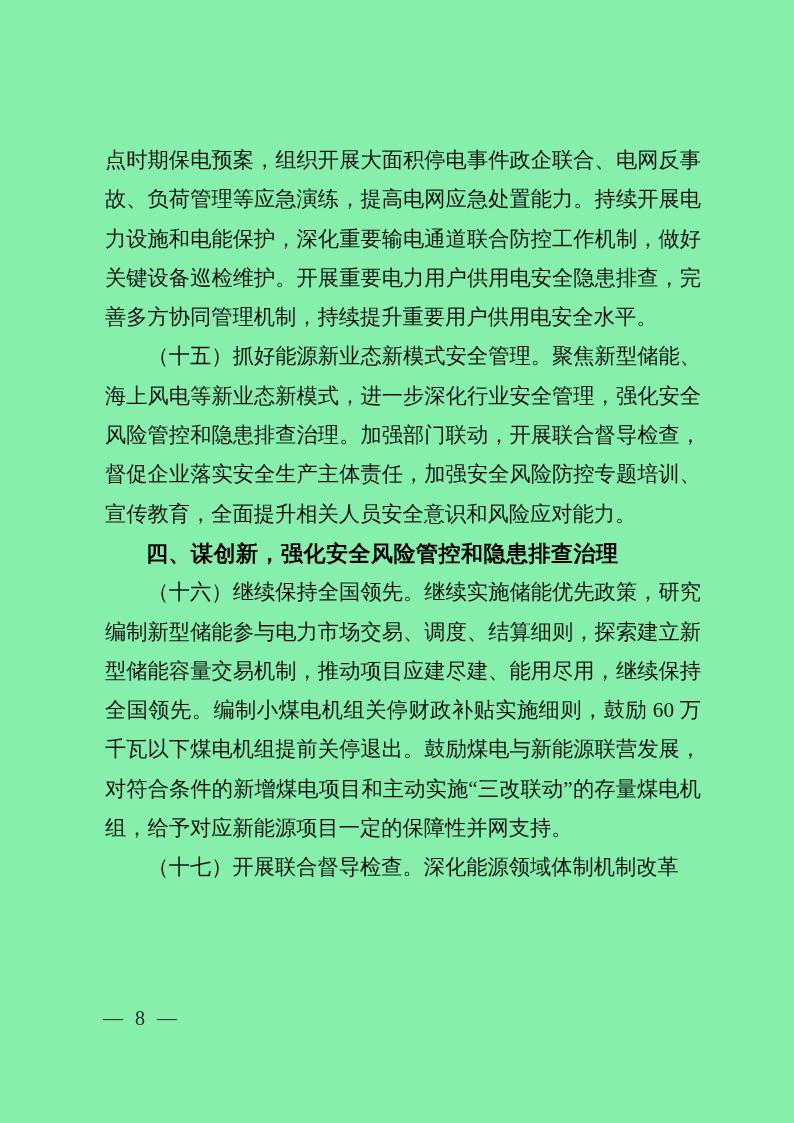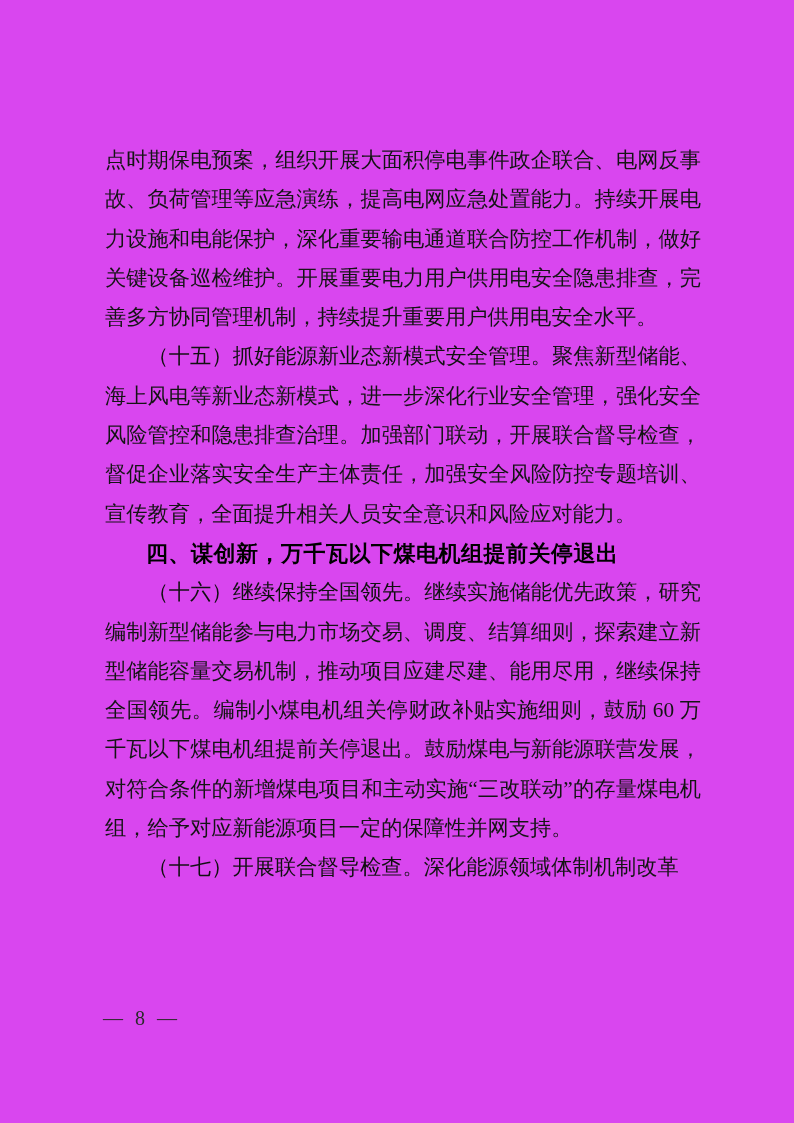--- a/index.html
+++ b/index.html
@@ -5,21 +5,21 @@
 <style>
   html, body {
     margin: 0;
     padding: 0;
     background: #ffffff;
   }
   .page {
     position: relative;
     width: 794px;
     height: 1123px;
-    background: #d946ef;
+    background: #86efac;
     overflow: hidden;
     font-family: "Liberation Serif", "DejaVu Serif", serif;
     color: #141414;
   }
   .text-block {
     position: absolute;
     left: 105px;
     top: 141px;
     width: 596px;
   }
@@ -63,21 +63,21 @@
 </style>
 </head>
 <body>
 
 <div class="page">
   <main class="text-block">
     <p class="para continuation">点时期保电预案，组织开展大面积停电事件政企联合、电网反事故、负荷管理等应急演练，提高电网应急处置能力。持续开展电力设施和电能保护，深化重要输电通道联合防控工作机制，做好关键设备巡检维护。开展重要电力用户供用电安全隐患排查，完善多方协同管理机制，持续提升重要用户供用电安全水平。</p>
 
     <p class="para indent"><span class="lead">（十五）抓好能源新业态新模式安全管理。</span><span>聚焦新型储能、海上风电等新业态新模式，进一步深化行业安全管理，强化安全风险管控和隐患排查治理。加强部门联动，开展联合督导检查，督促企业落实安全生产主体责任，加强安全风险防控专题培训、宣传教育，全面提升相关人员安全意识和风险应对能力。</span></p>
 
-    <h2 class="heading">四、谋创新，万千瓦以下煤电机组提前关停退出</h2>
+    <h2 class="heading">四、谋创新，强化安全风险管控和隐患排查治理</h2>
 
 
     <p class="para indent"><span class="lead">（十六）继续保持全国领先。</span><span>继续实施储能优先政策，研究编制新型储能参与电力市场交易、调度、结算细则，探索建立新型储能容量交易机制，推动项目应建尽建、能用尽用，继续保持全国领先。编制小煤电机组关停财政补贴实施细则，鼓励 60 万千瓦以下煤电机组提前关停退出。鼓励煤电与新能源联营发展，对符合条件的新增煤电项目和主动实施“三改联动”的存量煤电机组，给予对应新能源项目一定的保障性并网支持。</span></p>
 
     <p class="para indent"><span class="lead">（十七）开展联合督导检查。</span><span>深化能源领域体制机制改革</span></p>
   </main>
 
   <div class="page-number">— 8 —</div>
 </div>
 

